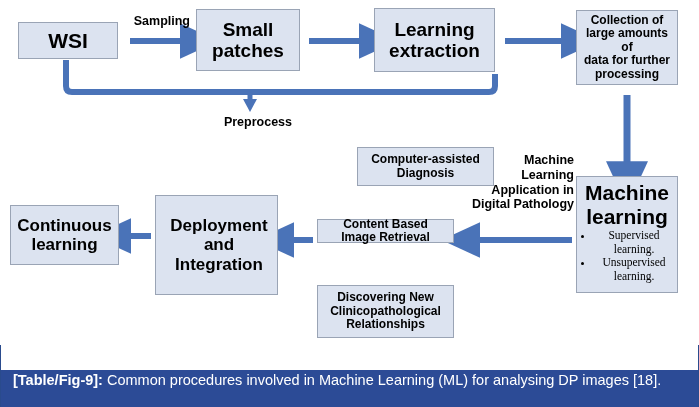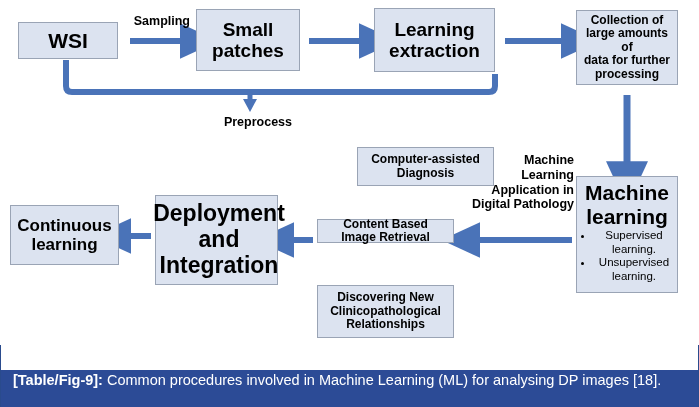--- a/index.html
+++ b/index.html
@@ -58,20 +58,21 @@
   .node-sm  { font-size: 12px; }
 
   .bullets {
     margin: 1px 0 0 0;
     padding: 0 0 0 14px;
     font-size: 11.5px;
     font-weight: normal;
     text-align: left;
     list-style-type: disc;
     line-height: 1.18;
+    font-family: Liberation Serif, serif;
   }
   .bullets li { text-align: center; }
 
   .label {
     position: absolute;
     color: #000000;
     font-weight: bold;
     text-align: right;
     line-height: 1.18;
     white-space: pre-line;
@@ -203,21 +204,21 @@
       <span class="ntext">Content Based
 Image Retrieval</span>
     </div>
 
     <div class="node node-sm" style="left:317px; top:285px; width:137px; height:53px;">
       <span class="ntext">Discovering New
 Clinicopathological
 Relationships</span>
     </div>
 
-    <div class="node node-md" style="left:155px; top:195px; width:123px; height:90px; font-size:23px;padding-left:8px;">
+    <div class="node node-md" style="left:155px; top:195px; width:123px; height:100px; font-size:17px;padding-left:8px;">
       <span class="ntext">Deployment
 and
 Integration</span>
     </div>
 
     <div class="node node-md" style="left:10px; top:205px; width:109px; height:60px; font-size:17px;">
       <span class="ntext">Continuous
 learning</span>
     </div>
 

